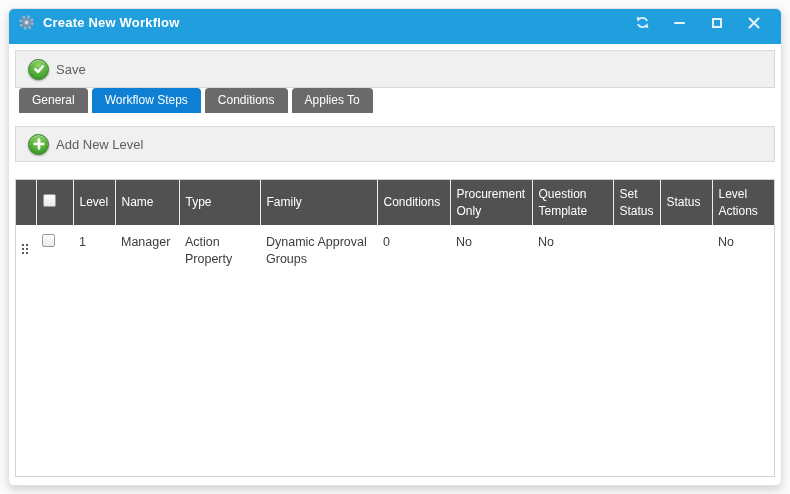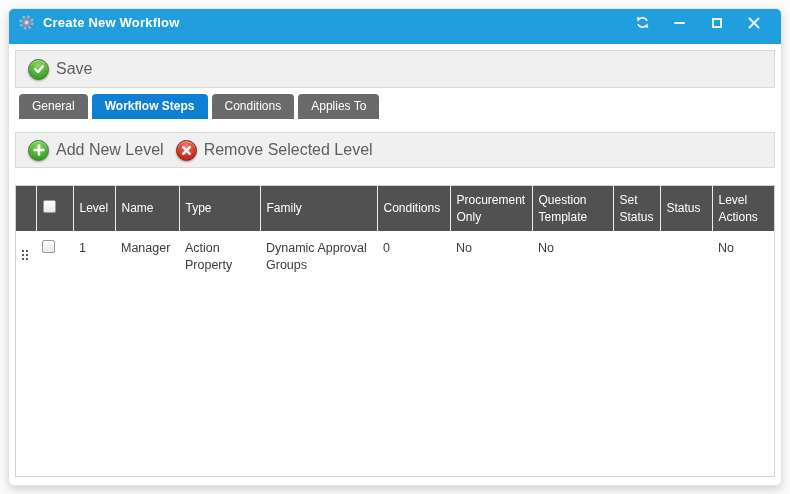--- a/index.html
+++ b/index.html
@@ -22,33 +22,33 @@
   .max-box { width:10px; height:10px; border:2px solid #e3f2fb; }
 
   
   .wbody { flex:1; display:flex; flex-direction:column; padding:4px 6px 8px 6px; min-height:0; }
 
   .toolbar { background:#f0f0f0; border:1px solid #d9d9d9; display:flex; align-items:center;
              padding:0 8px; flex:0 0 auto; }
   .save-toolbar { height:38px; margin-top:2px; }
   .grid-toolbar { height:36px; margin-top:13px; }
   .tbtn { display:flex; align-items:center; gap:7px; padding:2px 8px 2px 4px; cursor:pointer;
-          color:#5e5e5e; font-size:16px; }
+          color:#5e5e5e; font-size:13px; }
   .circle { width:21px; height:21px; border-radius:50%; display:flex; align-items:center;
             justify-content:center; box-shadow:0 1px 2px rgba(0,0,0,0.35), inset 0 1px 1px rgba(255,255,255,0.5); }
   .circle.green { background:radial-gradient(circle at 50% 28%, #94d369 0%, #4fae35 55%, #2e8a1f 100%);
                   border:1px solid #2c7d20; }
   .circle.red   { background:radial-gradient(circle at 50% 28%, #ef7c70 0%, #ce3a2b 55%, #9e1407 100%);
                   border:1px solid #8d170c; }
 
   
-  .tabs { display:flex; gap:4px; margin-top:6px; padding-left:4px; flex:0 0 auto; }
+  .tabs { display:flex; gap:4px; padding-left:4px; flex:0 0 auto; }
   .tab { background:#6a6a6a; color:#ffffff; font-size:12px; padding:5px 13px 6px 13px;
          border-radius:4px 4px 0 0; cursor:pointer; white-space:nowrap; }
-  .tab.active { background:#0e7fd3;font-weight:bold; }
+  .tab.active { background:#0e7fd3; }
 
   
   .grid { flex:1; margin-top:17px; border:1px solid #d2d2d2; background:#ffffff; overflow:hidden; }
   table { border-collapse:collapse; width:100%; table-layout:fixed; }
   thead th { background:#515151; color:#ffffff; font-weight:normal; font-size:12px;
              text-align:left; vertical-align:middle; height:45px; padding:3px 5px 3px 6px;
              line-height:1.35; }
   thead th + th { border-left:1px solid #ececec; }
   tbody td { height:40px; vertical-align:top; padding:9px 5px 3px 6px; font-size:12.5px;
              color:#3c3c3c; line-height:1.35; background:#ffffff; }
@@ -117,28 +117,20 @@
 
     <div class="toolbar grid-toolbar">
       <div class="tbtn">
         <span class="circle green">
           <svg width="12" height="12" viewBox="0 0 12 12">
             <path d="M6 1.6 V10.4 M1.6 6 H10.4" stroke="#ffffff" stroke-width="2.6" stroke-linecap="round"></path>
           </svg>
         </span>
         <span>Add New Level</span>
       </div>
-      <div class="tbtn">
-        <span class="circle red">
-          <svg width="11" height="11" viewBox="0 0 12 12">
-            <path d="M2.4 2.4 L9.6 9.6 M9.6 2.4 L2.4 9.6" stroke="#ffffff" stroke-width="2.6" stroke-linecap="round"></path>
-          </svg>
-        </span>
-        <span>Remove Selected Level</span>
-      </div>
     </div>
 
     <div class="grid">
       <table>
         <colgroup>
           <col style="width:20px">
             <col style="width:37px">
             <col style="width:42px">
           <col style="width:64px">
             <col style="width:81px">

